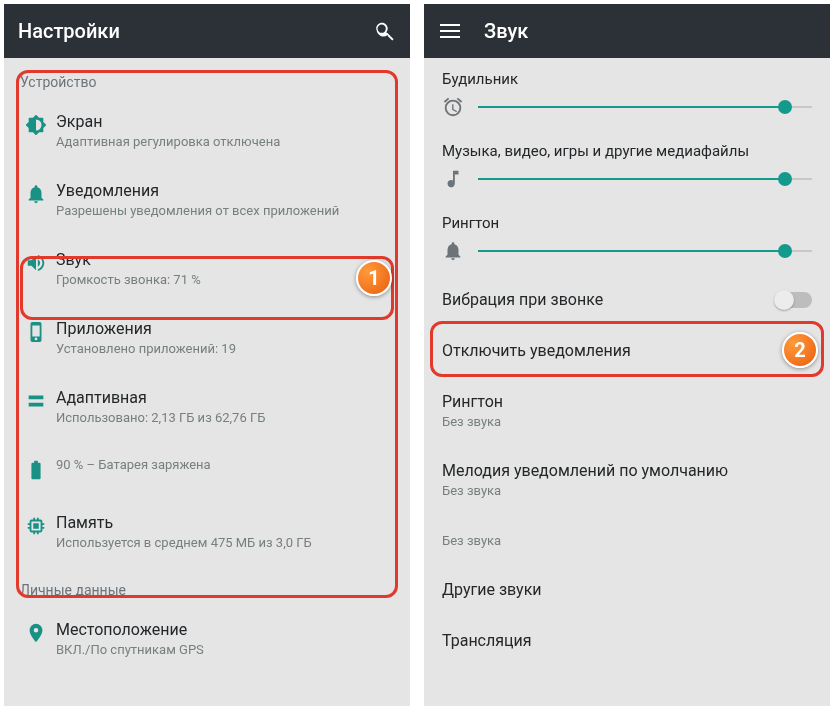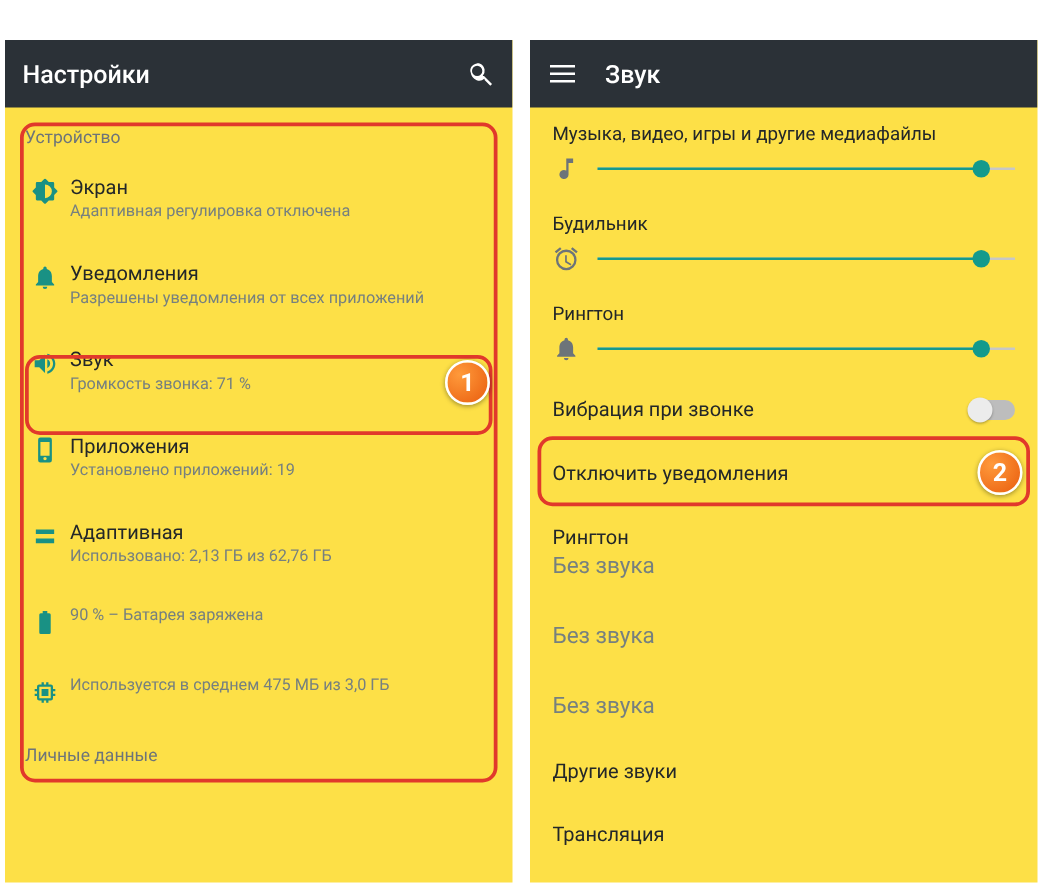--- a/index.html
+++ b/index.html
@@ -7,24 +7,23 @@
     font-family: Roboto, "Helvetica Neue", Arial, sans-serif;
     background: #fff;
     width: 834px;
     height: 710px;
     display: flex;
     gap: 14px;
     padding: 4px;
   }
   .pane {
     flex: 1;
-    background: #fde047;
+    background: #e5e5e5;
     position: relative;
     overflow: hidden;
-    margin-top: 28px;
   }
   
   .appbar {
     background: #2b3137;
     color: #fff;
     height: 54px;
     display: flex;
     align-items: center;
     padding: 0 14px;
     font-size: 20px;
@@ -90,21 +89,21 @@
     top: -6px;
     transform: translateX(-50%);
   }
   
   .ritem {
     padding: 16px 18px;
     cursor: pointer;
   }
   .ritem.withswitch { display: flex; align-items: center; }
   .ritem .title { font-size: 16px; color: #232729; }
-  .ritem .subtitle { font-size: 18px; color: #76807f; margin-top: 3px; }
+  .ritem .subtitle { font-size: 13px; color: #76807f; margin-top: 3px; }
   .switch {
     width: 36px; height: 16px;
     background: #bdbdbd;
     border-radius: 10px;
     position: relative;
     margin-left: auto;
   }
   .switch::after {
     content: "";
     position: absolute;
@@ -227,62 +226,74 @@
     </div>
   </div>
 
   <div class="list-item">
     <span class="icon">
         <svg viewBox="0 0 24 24">
           <path d="M15 9H9v6h6zm6 2V9h-2V7a2 2 0 00-2-2h-2V3h-2v2h-2V3H9v2H7a2 2 0 00-2 2v2H3v2h2v2H3v2h2v2a2 2 0 002 2h2v2h2v-2h2v2h2v-2h2a2 2 0 002-2v-2h2v-2h-2v-2zm-4 6H7V7h10z"></path>
         </svg>
       </span>
     <div class="texts">
+      <div class="title">Память</div>
       <div class="subtitle">Используется в среднем 475 МБ из 3,0 ГБ</div>
     </div>
   </div>
 
   <div class="section-header">Личные данные</div>
 
+  <div class="list-item">
+    <span class="icon">
+        <svg viewBox="0 0 24 24">
+          <path d="M12 2a7 7 0 00-7 7c0 5.25 7 13 7 13s7-7.75 7-13a7 7 0 00-7-7zm0 9.5A2.5 2.5 0 1114.5 9 2.5 2.5 0 0112 11.5z"></path>
+        </svg>
+      </span>
+    <div class="texts">
+      <div class="title">Местоположение</div>
+      <div class="subtitle">ВКЛ./По спутникам GPS</div>
+    </div>
+  </div>
 
   <div class="frame" style="left:12px; top:66px; width:382px; height:528px;"></div>
   <div class="frame" style="left:16px; top:252px; width:374px; height:64px;"></div>
   <div class="badge" style="left:352px; top:256px;">1</div>
 </div>
 
 <div class="pane">
   <div class="appbar">
     <span class="iconbtn">
       <div class="menu-icon">
           <span></span>
           <span></span>
           <span></span>
         </div>
     </span>
     <span class="title">Звук</span>
   </div>
 
   <div class="slider-section">
-    <div class="slider-label">Музыка, видео, игры и другие медиафайлы</div>
+    <div class="slider-label">Будильник</div>
     <div class="slider-row">
       <span class="sicon"><svg viewBox="0 0 24 24">
-            <path d="M12 3v10.55A4 4 0 1014 17V7h4V3z"></path>
+            <path d="M22 5.72l-4.6-3.86-1.29 1.53 4.6 3.86zM7.88 3.39L6.6 1.86 2 5.71l1.29 1.53zM12 4a9 9 0 109 9 9 9 0 00-9-9zm0 16a7 7 0 117-7 7 7 0 01-7 7zm.5-11H11v6l4.75 2.85.75-1.23-4-2.37z"></path>
           </svg></span>
       <div class="slider-track">
         <div class="slider-fill" style="width:92%"></div>
         <div class="slider-thumb" style="left:92%"></div>
       </div>
     </div>
   </div>
 
   <div class="slider-section">
-    <div class="slider-label">Будильник</div>
+    <div class="slider-label">Музыка, видео, игры и другие медиафайлы</div>
     <div class="slider-row">
       <span class="sicon"><svg viewBox="0 0 24 24">
-            <path d="M22 5.72l-4.6-3.86-1.29 1.53 4.6 3.86zM7.88 3.39L6.6 1.86 2 5.71l1.29 1.53zM12 4a9 9 0 109 9 9 9 0 00-9-9zm0 16a7 7 0 117-7 7 7 0 01-7 7zm.5-11H11v6l4.75 2.85.75-1.23-4-2.37z"></path>
+            <path d="M12 3v10.55A4 4 0 1014 17V7h4V3z"></path>
           </svg></span>
       <div class="slider-track">
         <div class="slider-fill" style="width:92%"></div>
         <div class="slider-thumb" style="left:92%"></div>
       </div>
     </div>
   </div>
 
   <div class="slider-section">
     <div class="slider-label">Рингтон</div>
@@ -305,20 +316,21 @@
   <div class="ritem">
     <div class="title">Отключить уведомления</div>
   </div>
 
   <div class="ritem">
     <div class="title">Рингтон</div>
     <div class="subtitle">Без звука</div>
   </div>
 
   <div class="ritem">
+    <div class="title">Мелодия уведомлений по умолчанию</div>
     <div class="subtitle">Без звука</div>
   </div>
 
   <div class="ritem">
     <div class="subtitle">Без звука</div>
   </div>
 
   <div class="ritem">
     <div class="title">Другие звуки</div>
   </div>

